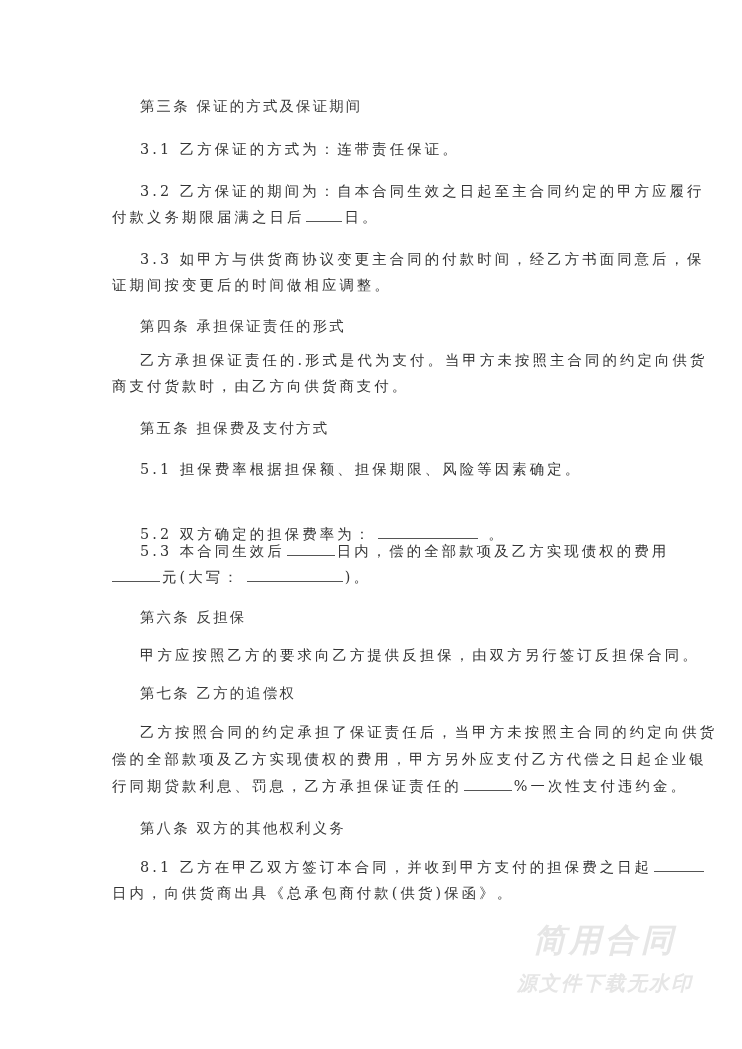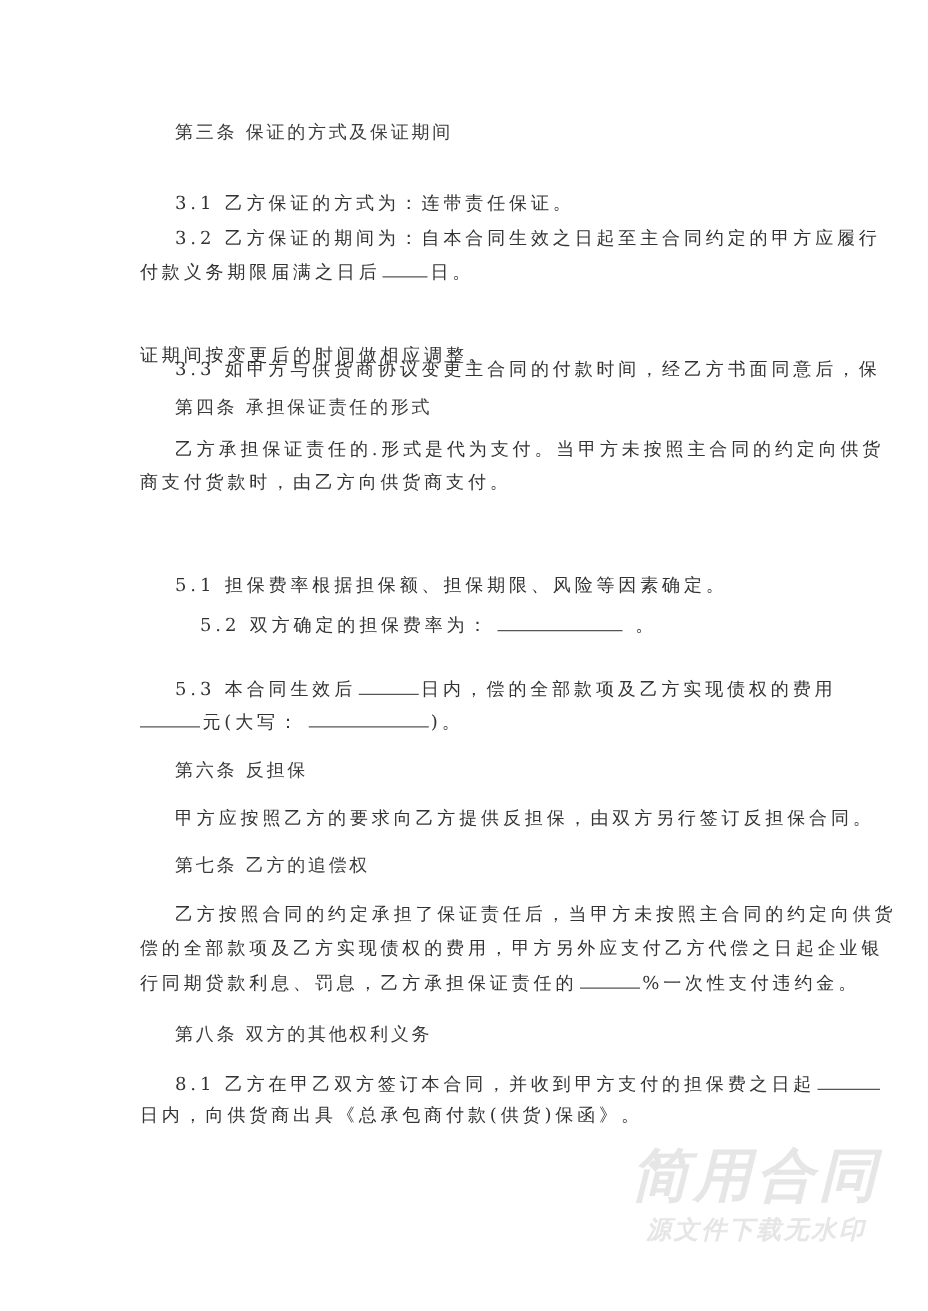--- a/index.html
+++ b/index.html
@@ -26,49 +26,50 @@
       height: 14px;
       vertical-align: baseline;
       margin: 0 2px;
     }
     .watermark {
       position: absolute; left: 505px; top: 918px; width: 200px;
       text-align: center;
       font-family: "DejaVu Sans", "Liberation Sans", sans-serif;
       color: #e6e6e6; font-style: italic; font-weight: bold;
     }
-    .wm-title { font-size: 46px; letter-spacing: 4px; line-height: 44px; font-style: italic; }
+    .wm-title { font-size: 32px; letter-spacing: 4px; line-height: 44px; font-style: italic; }
     .wm-sub { font-size: 20px; letter-spacing: 2px; margin-top: 8px; }
   </style>
 </head>
 <body>
 
 <div class="page">
 
   <div class="line heading" style="left:140px; top:96px;">第三条 保证的方式及保证期间</div>
 
-  <div class="line" style="left:140px; top:153px;">3.1 乙方保证的方式为：连带责任保证。</div>
+  <div class="line" style="left:140px; top:139px;">3.1 乙方保证的方式为：连带责任保证。</div>
 
   <div class="line" style="left:140px; top:181px;">3.2 乙方保证的期间为：自本合同生效之日起至主合同约定的甲方应履行</div>
   <div class="line" style="left:112px; top:207px;">
     <span>付款义务期限届满之日后</span><span class="blank" style="width:36px;"></span><span>日。</span>
   </div>
 
-  <div class="line" style="left:140px; top:249px;margin-top:37px;">3.3 如甲方与供货商协议变更主合同的付款时间，经乙方书面同意后，保</div>
+  <div class="line" style="left:140px; top:249px;">3.3 如甲方与供货商协议变更主合同的付款时间，经乙方书面同意后，保</div>
   <div class="line" style="left:112px; top:275px;">证期间按变更后的时间做相应调整。</div>
 
   <div class="line heading" style="left:140px; top:316px;">第四条 承担保证责任的形式</div>
 
   <div class="line" style="left:140px; top:350px;">乙方承担保证责任的.形式是代为支付。当甲方未按照主合同的约定向供货</div>
   <div class="line" style="left:112px; top:376px;">商支付货款时，由乙方向供货商支付。</div>
 
+  <div class="line heading" style="left:140px; top:418px;">第五条 担保费及支付方式</div>
 
   <div class="line" style="left:140px; top:459px;">5.1 担保费率根据担保额、担保期限、风险等因素确定。</div>
 
-  <div class="line" style="left:140px; top:490px;margin-left:20px;">
+  <div class="line" style="left:140px; top:524px;">
     <span>5.2 双方确定的担保费率为：</span><span class="blank" style="width:100px; margin-left:6px; margin-right:10px;"></span><span>。</span>
   </div>
 
   <div class="line" style="left:140px; top:541px;">
     <span>5.3 本合同生效后</span><span class="blank" style="width:48px;"></span><span>日内，偿的全部款项及乙方实现债权的费用</span>
   </div>
   <div class="line" style="left:112px; top:567px;">
     <span class="blank" style="width:48px; margin-left:0;"></span><span>元(大写：</span><span class="blank" style="width:96px; margin-left:6px;"></span><span>)。</span>
   </div>
 

